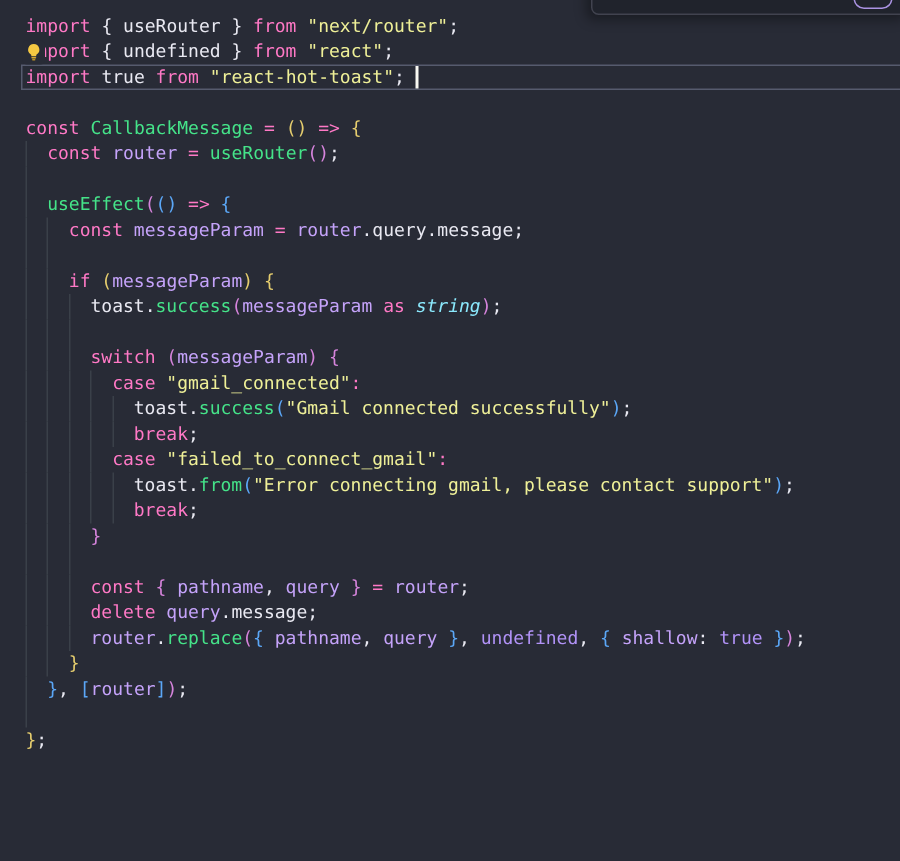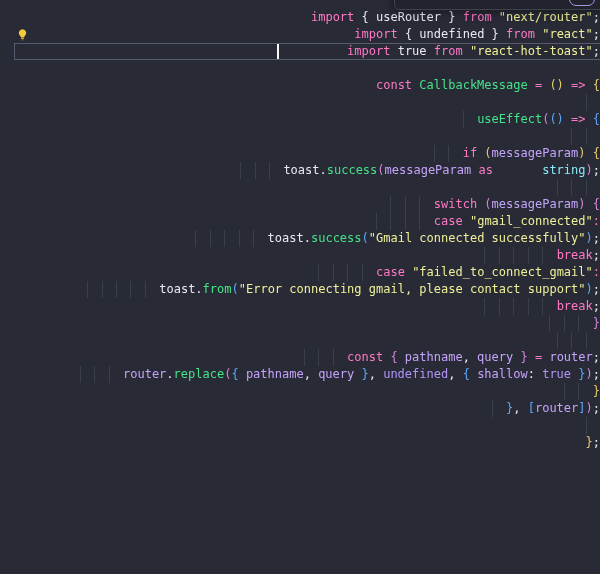--- a/index.html
+++ b/index.html
@@ -17,31 +17,31 @@
     --c-guide:#3a4049;
     --c-linebox:#565b6e;
   }
   html,body{margin:0;padding:0;}
   body{
     width:600px;height:574px;overflow:hidden;position:relative;
     background:var(--c-bg);
     font-family:"DejaVu Sans Mono","Liberation Mono",monospace;
     font-size:12px;line-height:17px;
   }
-  #editor{position:absolute;inset:0;text-align:right;}
+  #editor{position:absolute;inset:0;}
   #code{position:absolute;top:9px;left:17px;right:0;}
   .line{white-space:pre;height:17px;position:relative;}
   .ig{display:inline-block;width:2ch;height:17px;box-sizing:border-box;
       border-left:1px solid var(--c-guide);vertical-align:top;}
   .tk-k{color:var(--c-keyword);}
   .tk-f{color:var(--c-func);}
   .tk-v{color:var(--c-var);}
   .tk-w{color:var(--c-fg);}
   .tk-s{color:var(--c-string);}
-  .tk-t{color:var(--c-type);margin-left:42px;}
+  .tk-t{color:var(--c-type);font-style:italic;}
   .tk-c{color:var(--c-const);}
   .tk-b1{color:var(--c-b1);}
   .tk-b2{color:var(--c-b2);}
   .tk-b3{color:var(--c-b3);}
   #current-line-box{
     position:absolute;left:14px;right:-2px;height:17px;box-sizing:border-box;
     border:1px solid var(--c-linebox);pointer-events:none;
   }
   #cursor{
     position:absolute;width:1.5px;height:15px;background:#f8f8f2;
@@ -67,36 +67,39 @@
 <div id="editor">
 
   <div id="current-line-box" style="top: 43px;"></div>
 
   <div id="code">
       <div class="line"><span class="tk-k">import</span><span class="tk-w"> { useRouter } </span><span class="tk-k">from</span><span class="tk-w"> </span><span class="tk-s">"next/router"</span><span class="tk-w">;</span></div>
       <div class="line"><span class="tk-k">import</span><span class="tk-w"> { undefined } </span><span class="tk-k">from</span><span class="tk-w"> </span><span class="tk-s">"react"</span><span class="tk-w">;</span></div>
       <div class="line"><span class="tk-k">import</span><span class="tk-w"> true </span><span class="tk-k">from</span><span class="tk-w"> </span><span class="tk-s">"react-hot-toast"</span><span class="tk-w">;</span></div>
       <div class="line"></div>
       <div class="line"><span class="tk-k">const</span><span class="tk-w"> </span><span class="tk-f">CallbackMessage</span><span class="tk-w"> </span><span class="tk-k">=</span><span class="tk-w"> </span><span class="tk-b1">()</span><span class="tk-w"> </span><span class="tk-k">=&gt;</span><span class="tk-w"> </span><span class="tk-b1">{</span></div>
+      <div class="line"><span class="ig">  </span><span class="tk-k">const</span><span class="tk-w"> </span><span class="tk-v">router</span><span class="tk-w"> </span><span class="tk-k">=</span><span class="tk-w"> </span><span class="tk-f">useRouter</span><span class="tk-b2">()</span><span class="tk-w">;</span></div>
       <div class="line"><span class="ig">  </span></div>
       <div class="line"><span class="ig">  </span><span class="tk-f">useEffect</span><span class="tk-b2">(</span><span class="tk-b3">()</span><span class="tk-w"> </span><span class="tk-k">=&gt;</span><span class="tk-w"> </span><span class="tk-b3">{</span></div>
+      <div class="line"><span class="ig">  </span><span class="ig">  </span><span class="tk-k">const</span><span class="tk-w"> </span><span class="tk-v">messageParam</span><span class="tk-w"> </span><span class="tk-k">=</span><span class="tk-w"> </span><span class="tk-v">router</span><span class="tk-w">.query.message;</span></div>
       <div class="line"><span class="ig">  </span><span class="ig">  </span></div>
       <div class="line"><span class="ig">  </span><span class="ig">  </span><span class="tk-k">if</span><span class="tk-w"> </span><span class="tk-b1">(</span><span class="tk-v">messageParam</span><span class="tk-b1">)</span><span class="tk-w"> </span><span class="tk-b1">{</span></div>
       <div class="line"><span class="ig">  </span><span class="ig">  </span><span class="ig">  </span><span class="tk-w">toast.</span><span class="tk-f">success</span><span class="tk-b2">(</span><span class="tk-v">messageParam</span><span class="tk-w"> </span><span class="tk-k">as</span><span class="tk-w"> </span><span class="tk-t">string</span><span class="tk-b2">)</span><span class="tk-w">;</span></div>
       <div class="line"><span class="ig">  </span><span class="ig">  </span><span class="ig">  </span></div>
       <div class="line"><span class="ig">  </span><span class="ig">  </span><span class="ig">  </span><span class="tk-k">switch</span><span class="tk-w"> </span><span class="tk-b2">(</span><span class="tk-v">messageParam</span><span class="tk-b2">)</span><span class="tk-w"> </span><span class="tk-b2">{</span></div>
       <div class="line"><span class="ig">  </span><span class="ig">  </span><span class="ig">  </span><span class="ig">  </span><span class="tk-k">case</span><span class="tk-w"> </span><span class="tk-s">"gmail_connected"</span><span class="tk-k">:</span></div>
       <div class="line"><span class="ig">  </span><span class="ig">  </span><span class="ig">  </span><span class="ig">  </span><span class="ig">  </span><span class="tk-w">toast.</span><span class="tk-f">success</span><span class="tk-b3">(</span><span class="tk-s">"Gmail connected successfully"</span><span class="tk-b3">)</span><span class="tk-w">;</span></div>
       <div class="line"><span class="ig">  </span><span class="ig">  </span><span class="ig">  </span><span class="ig">  </span><span class="ig">  </span><span class="tk-k">break</span><span class="tk-w">;</span></div>
       <div class="line"><span class="ig">  </span><span class="ig">  </span><span class="ig">  </span><span class="ig">  </span><span class="tk-k">case</span><span class="tk-w"> </span><span class="tk-s">"failed_to_connect_gmail"</span><span class="tk-k">:</span></div>
       <div class="line"><span class="ig">  </span><span class="ig">  </span><span class="ig">  </span><span class="ig">  </span><span class="ig">  </span><span class="tk-w">toast.</span><span class="tk-f">from</span><span class="tk-b3">(</span><span class="tk-s">"Error connecting gmail, please contact support"</span><span class="tk-b3">)</span><span class="tk-w">;</span></div>
       <div class="line"><span class="ig">  </span><span class="ig">  </span><span class="ig">  </span><span class="ig">  </span><span class="ig">  </span><span class="tk-k">break</span><span class="tk-w">;</span></div>
       <div class="line"><span class="ig">  </span><span class="ig">  </span><span class="ig">  </span><span class="tk-b2">}</span></div>
       <div class="line"><span class="ig">  </span><span class="ig">  </span><span class="ig">  </span></div>
       <div class="line"><span class="ig">  </span><span class="ig">  </span><span class="ig">  </span><span class="tk-k">const</span><span class="tk-w"> </span><span class="tk-b2">{</span><span class="tk-w"> </span><span class="tk-v">pathname</span><span class="tk-w">, </span><span class="tk-v">query</span><span class="tk-w"> </span><span class="tk-b2">}</span><span class="tk-w"> </span><span class="tk-k">=</span><span class="tk-w"> </span><span class="tk-v">router</span><span class="tk-w">;</span></div>
+      <div class="line"><span class="ig">  </span><span class="ig">  </span><span class="ig">  </span><span class="tk-k">delete</span><span class="tk-w"> </span><span class="tk-v">query</span><span class="tk-w">.message;</span></div>
       <div class="line"><span class="ig">  </span><span class="ig">  </span><span class="ig">  </span><span class="tk-v">router</span><span class="tk-w">.</span><span class="tk-f">replace</span><span class="tk-b2">(</span><span class="tk-b3">{</span><span class="tk-w"> </span><span class="tk-v">pathname</span><span class="tk-w">, </span><span class="tk-v">query</span><span class="tk-w"> </span><span class="tk-b3">}</span><span class="tk-w">, </span><span class="tk-c">undefined</span><span class="tk-w">, </span><span class="tk-b3">{</span><span class="tk-w"> </span><span class="tk-v">shallow</span><span class="tk-w">: </span><span class="tk-c">true</span><span class="tk-w"> </span><span class="tk-b3">}</span><span class="tk-b2">)</span><span class="tk-w">;</span></div>
       <div class="line"><span class="ig">  </span><span class="ig">  </span><span class="tk-b1">}</span></div>
       <div class="line"><span class="ig">  </span><span class="tk-b3">}</span><span class="tk-w">, </span><span class="tk-b3">[</span><span class="tk-v">router</span><span class="tk-b3">]</span><span class="tk-b2">)</span><span class="tk-w">;</span></div>
       <div class="line"><span class="ig">  </span></div>
       <div class="line"><span class="tk-b1">}</span><span class="tk-w">;</span></div>
       <div class="line"></div>
     </div>
 
   <div id="cursor" style="top: 44px; left: calc(36ch + 17px);"></div>
 

